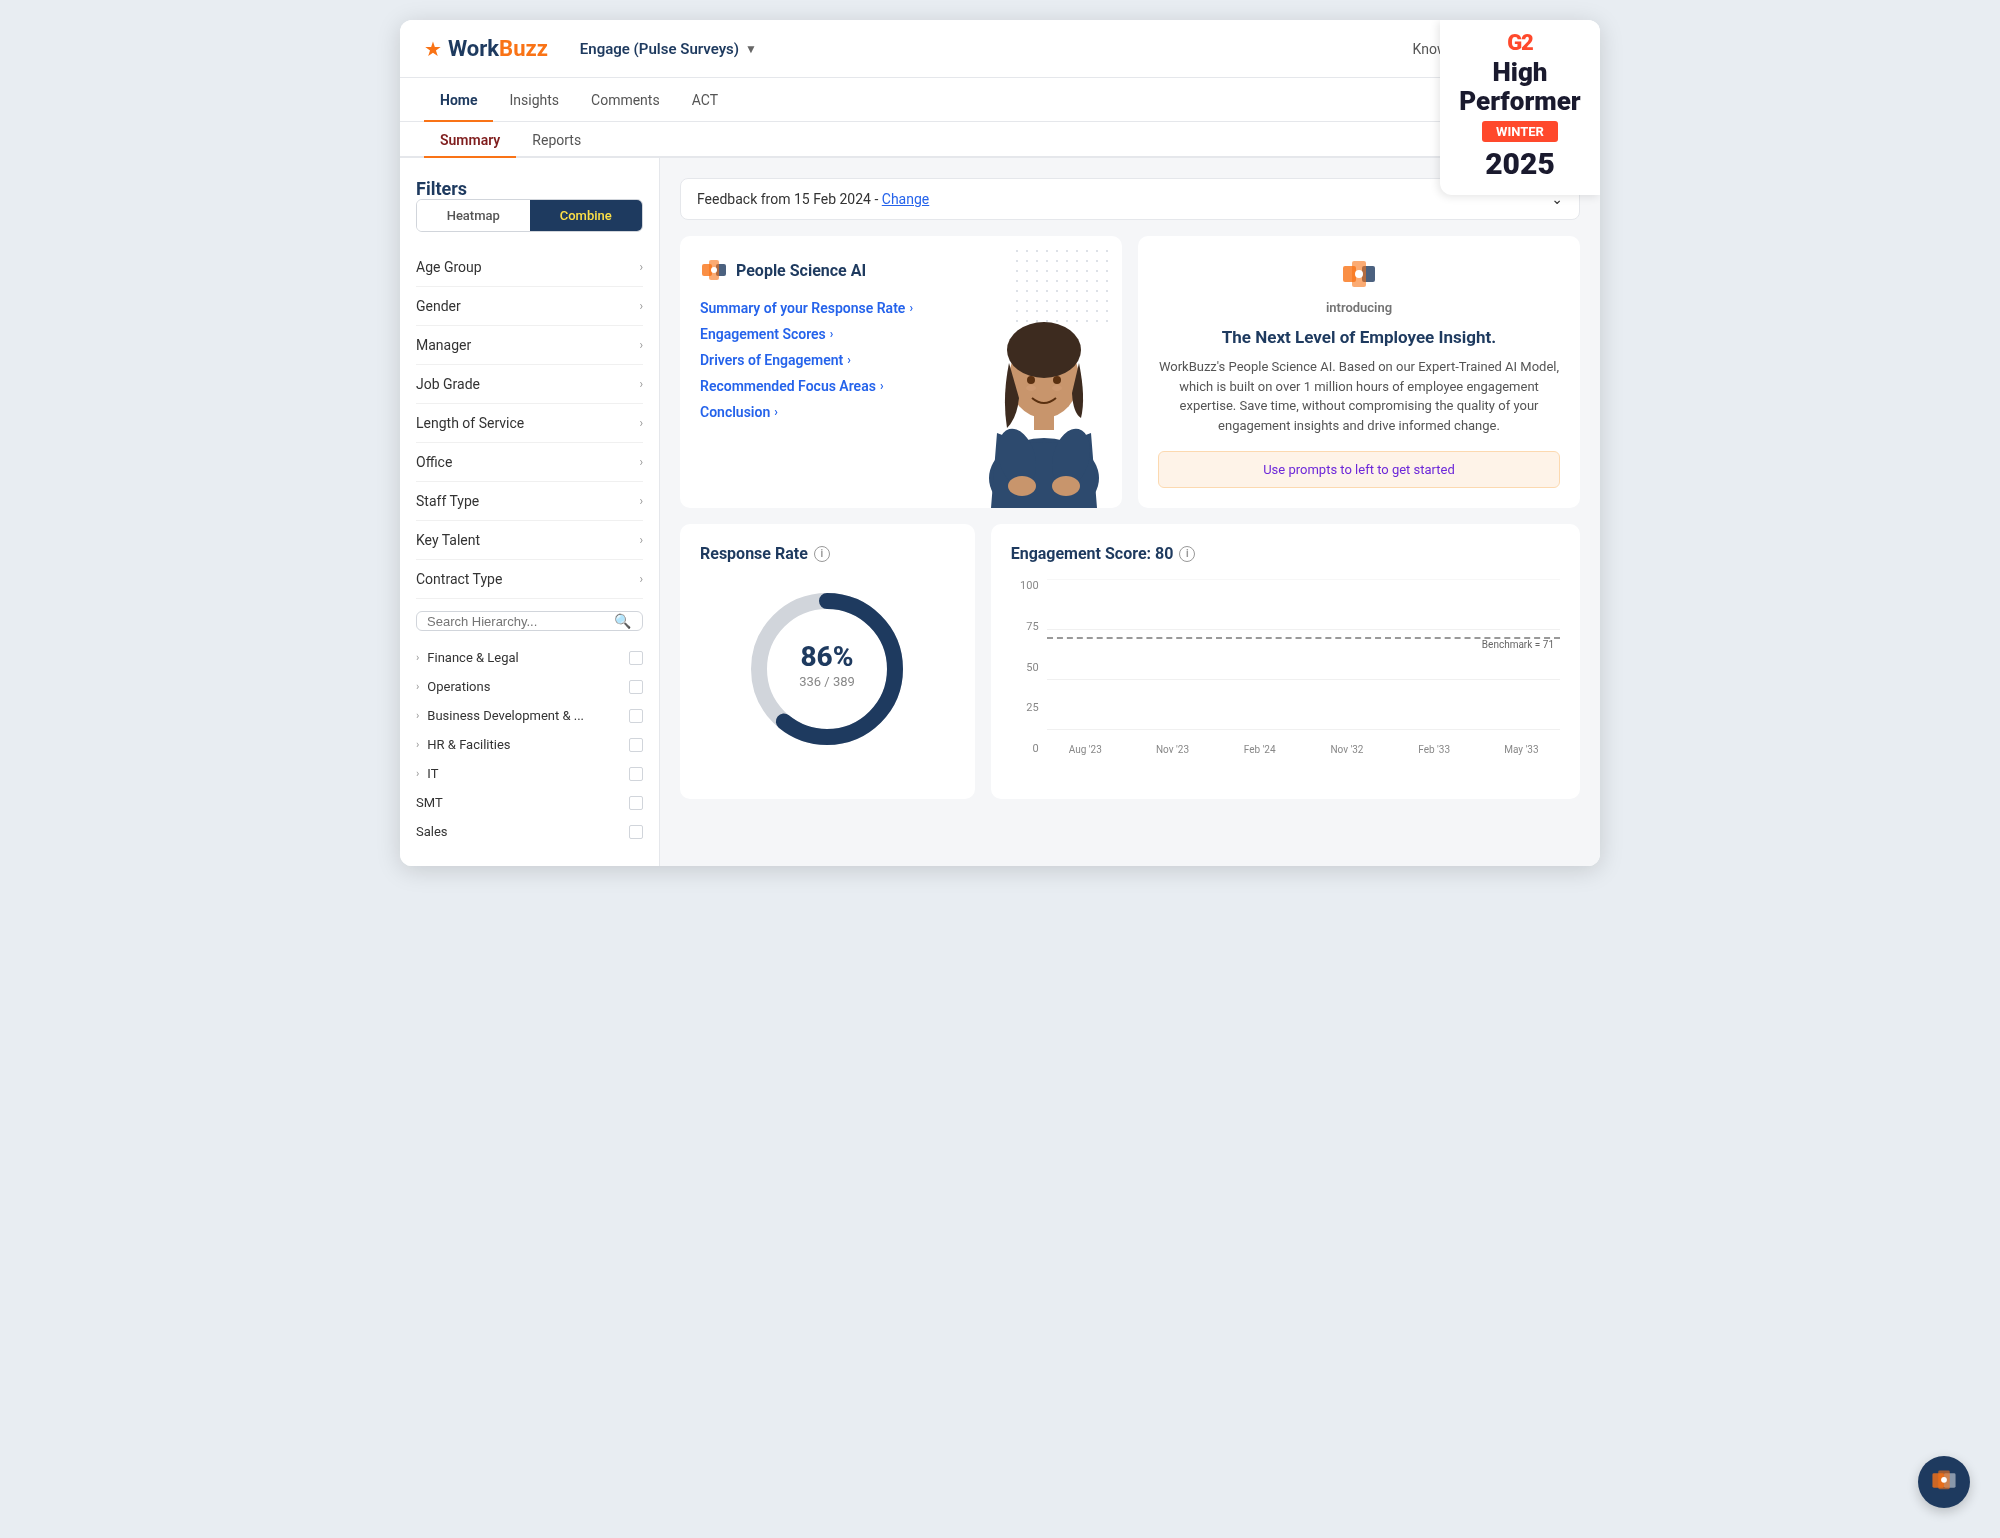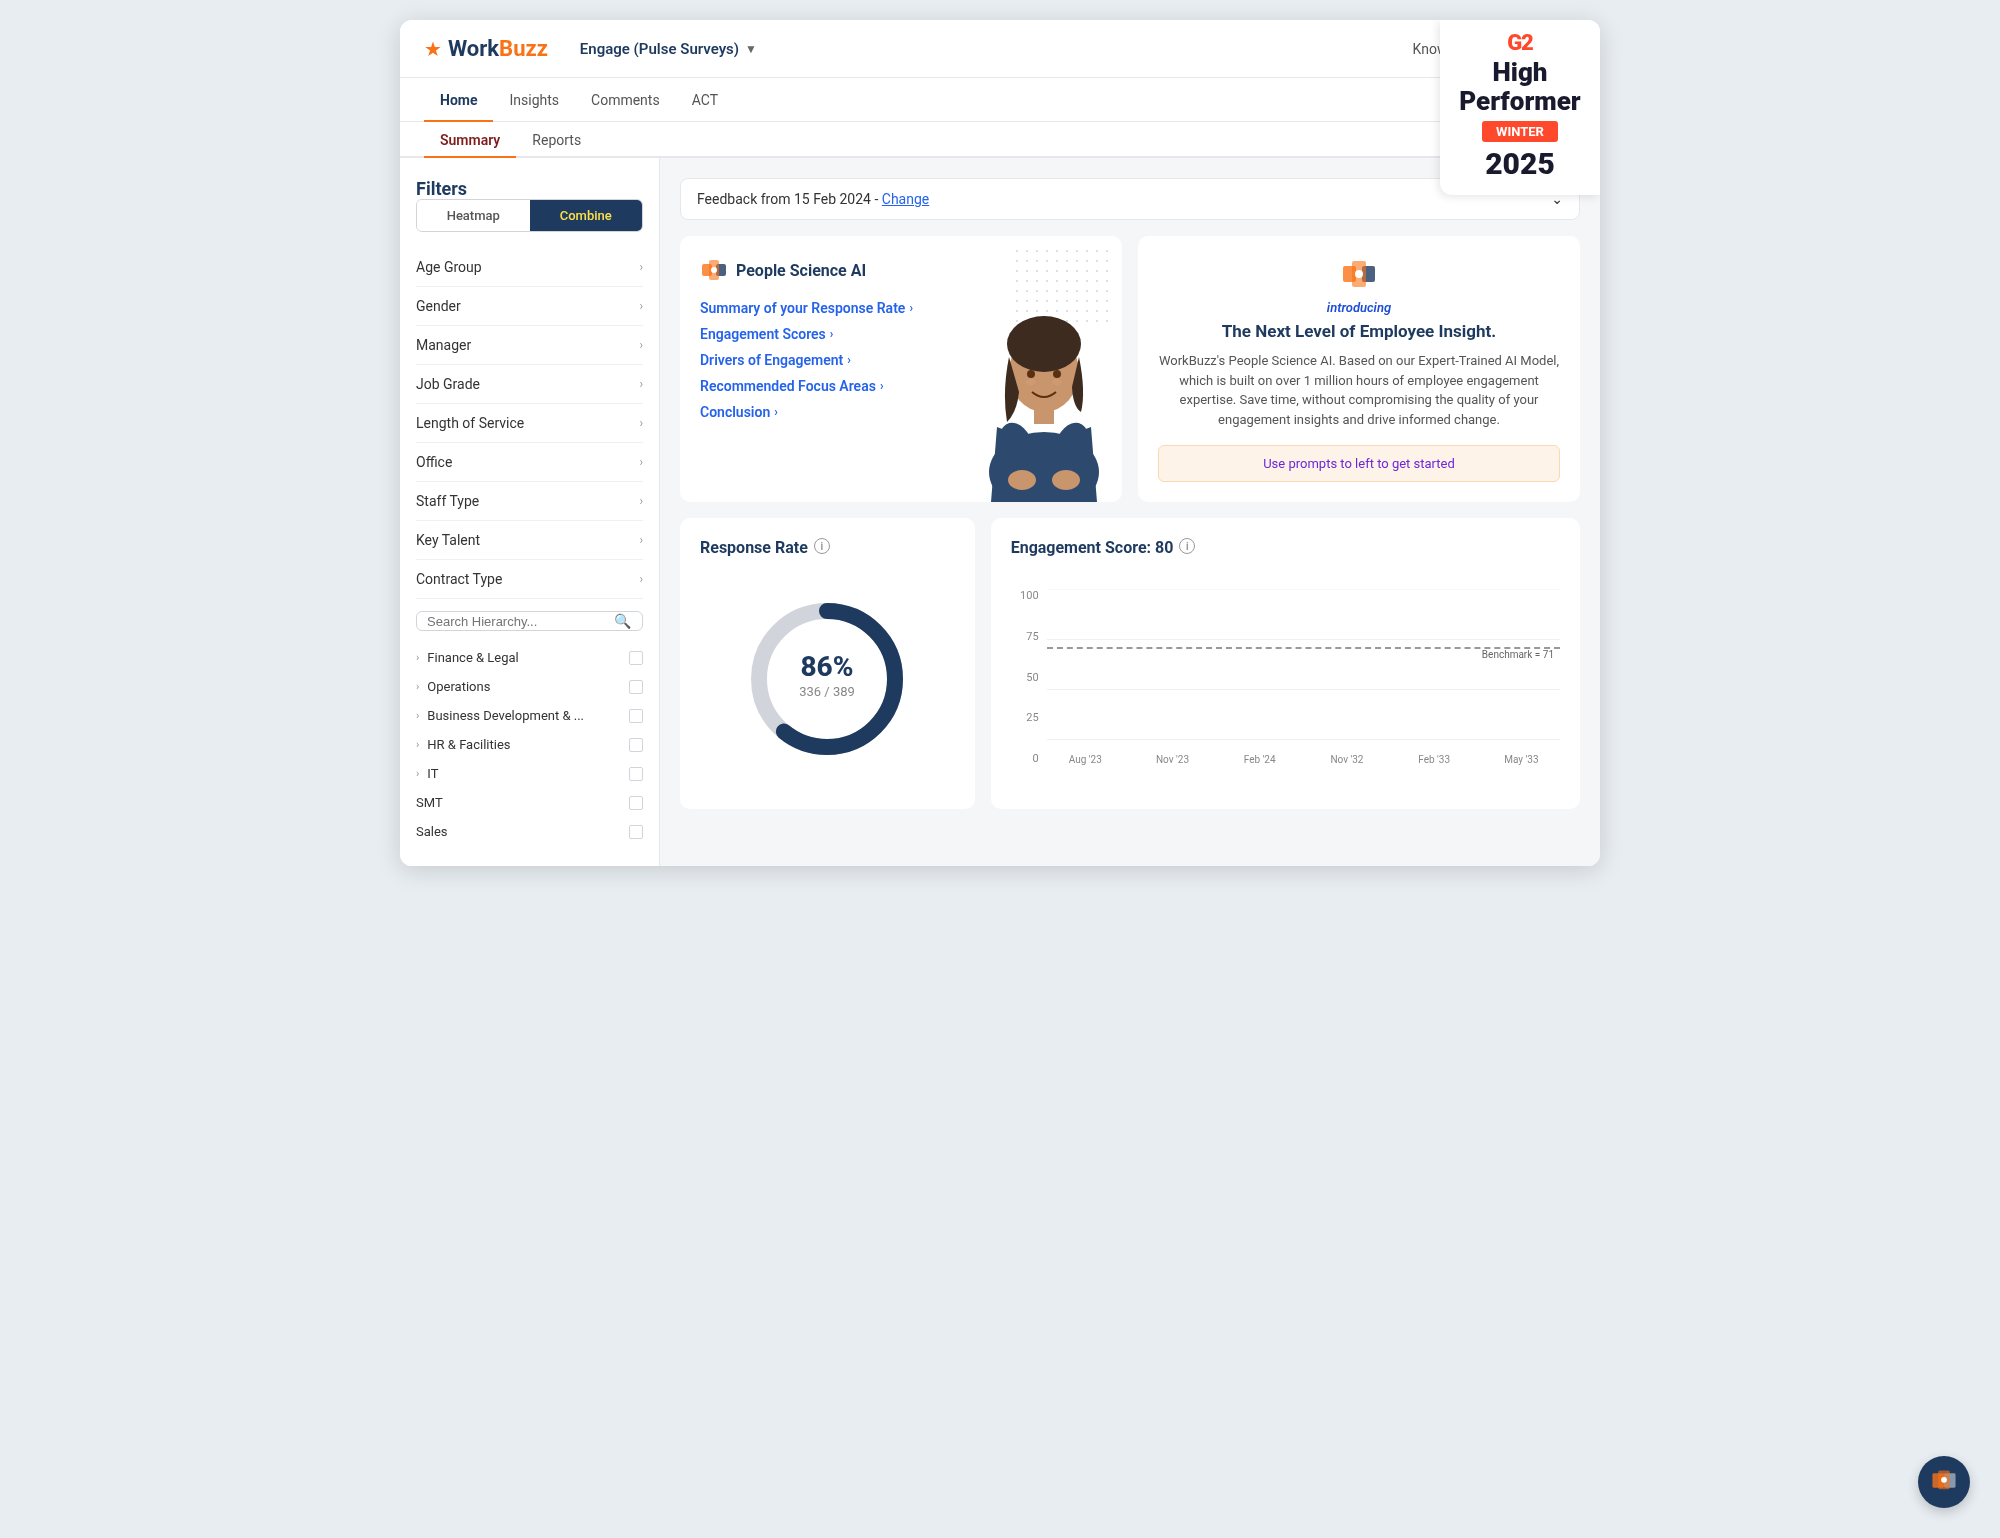--- a/index.html
+++ b/index.html
@@ -313,25 +313,24 @@
       gap: 4px;
     }
     .ai-link .arrow { font-size: 12px; }
     
     .ai-card-right {
       display: flex;
       flex-direction: column;
       align-items: center;
     }
     .introducing-text {
-      color: #1d4ed8;
+      color: #737373;
       font-size: 13px;
       font-weight: 600;
-      font-style: italic;
-      margin-bottom: 6px;
+      margin-bottom: 12px;
     }
     .ai-right-title {
       font-size: 17px;
       font-weight: 700;
       color: #1e3a5f;
       text-align: center;
       margin-bottom: 10px;
     }
     .ai-right-desc {
       font-size: 13px;
@@ -358,23 +357,23 @@
     }
     .card {
       background: #fff;
       border-radius: 10px;
       padding: 20px;
     }
     .card-title {
       font-size: 16px;
       font-weight: 700;
       color: #1e3a5f;
-      margin-bottom: 32px;
-      display: flex;
-      align-items: flex-start;
+      margin-bottom: 16px;
+      display: flex;
+      align-items: center;
       gap: 6px;
     }
     .info-icon {
       width: 16px;
       height: 16px;
       border: 1.5px solid #999;
       border-radius: 50%;
       display: inline-flex;
       align-items: center;
       justify-content: center;

